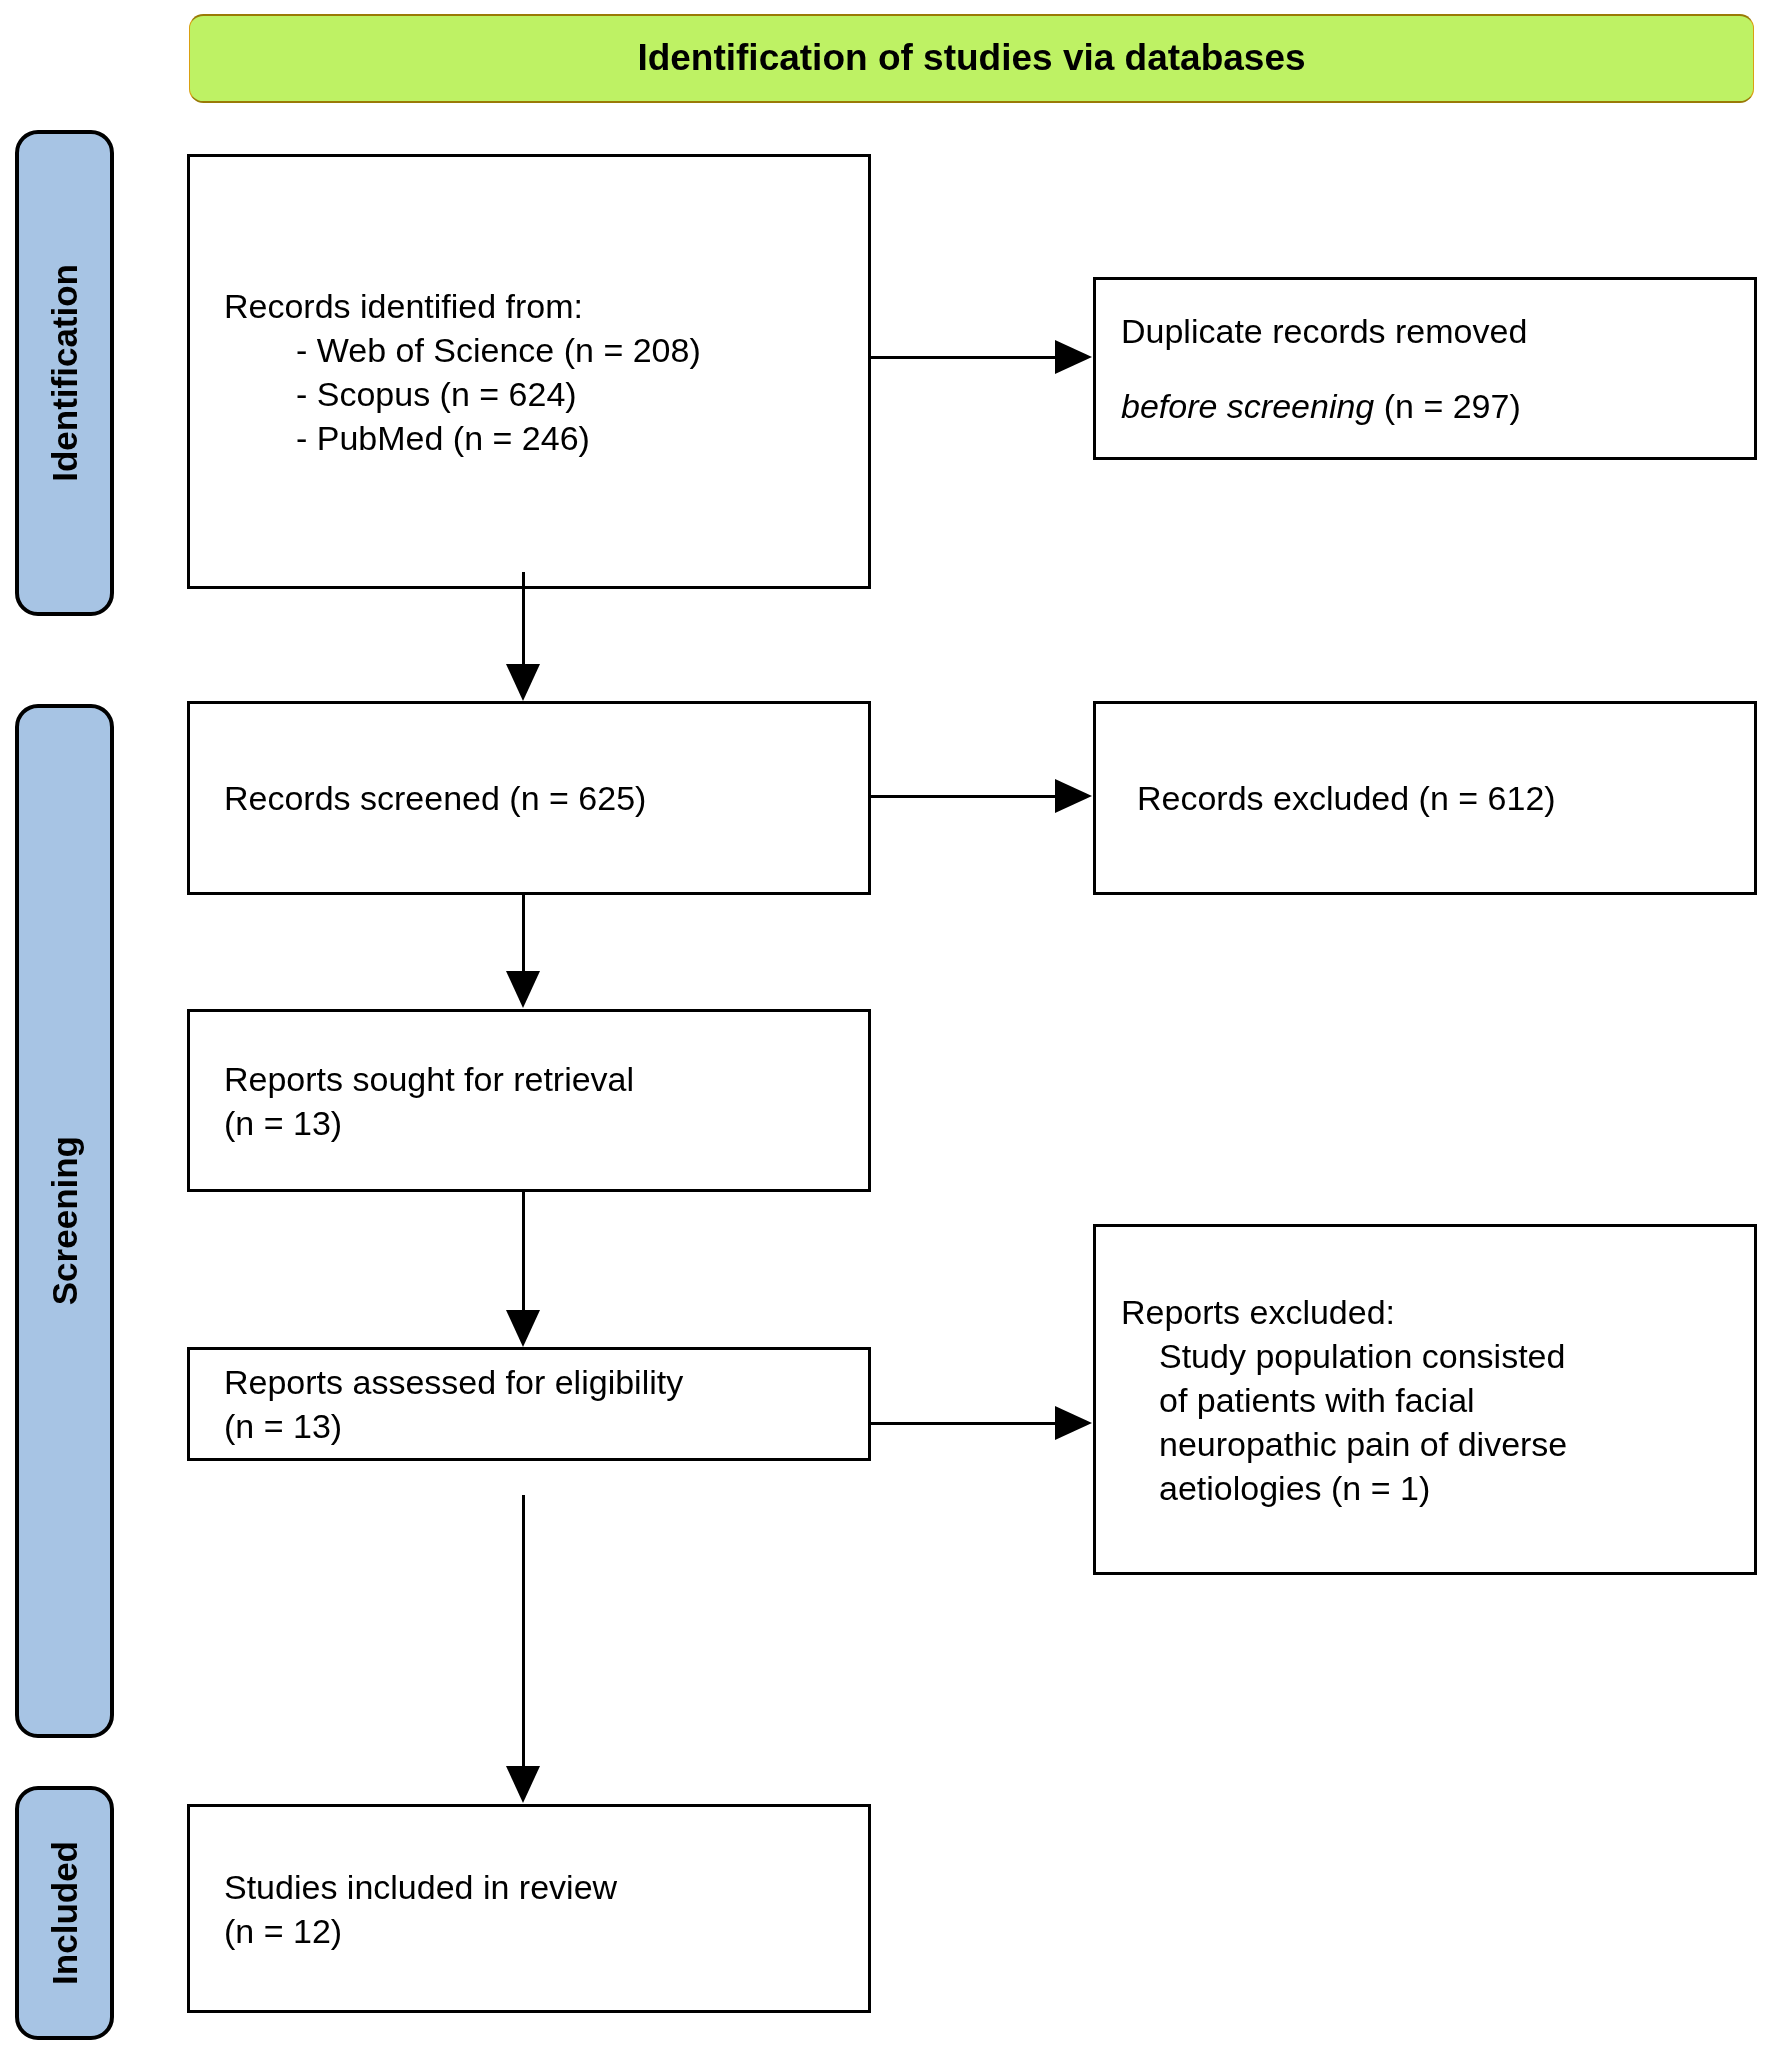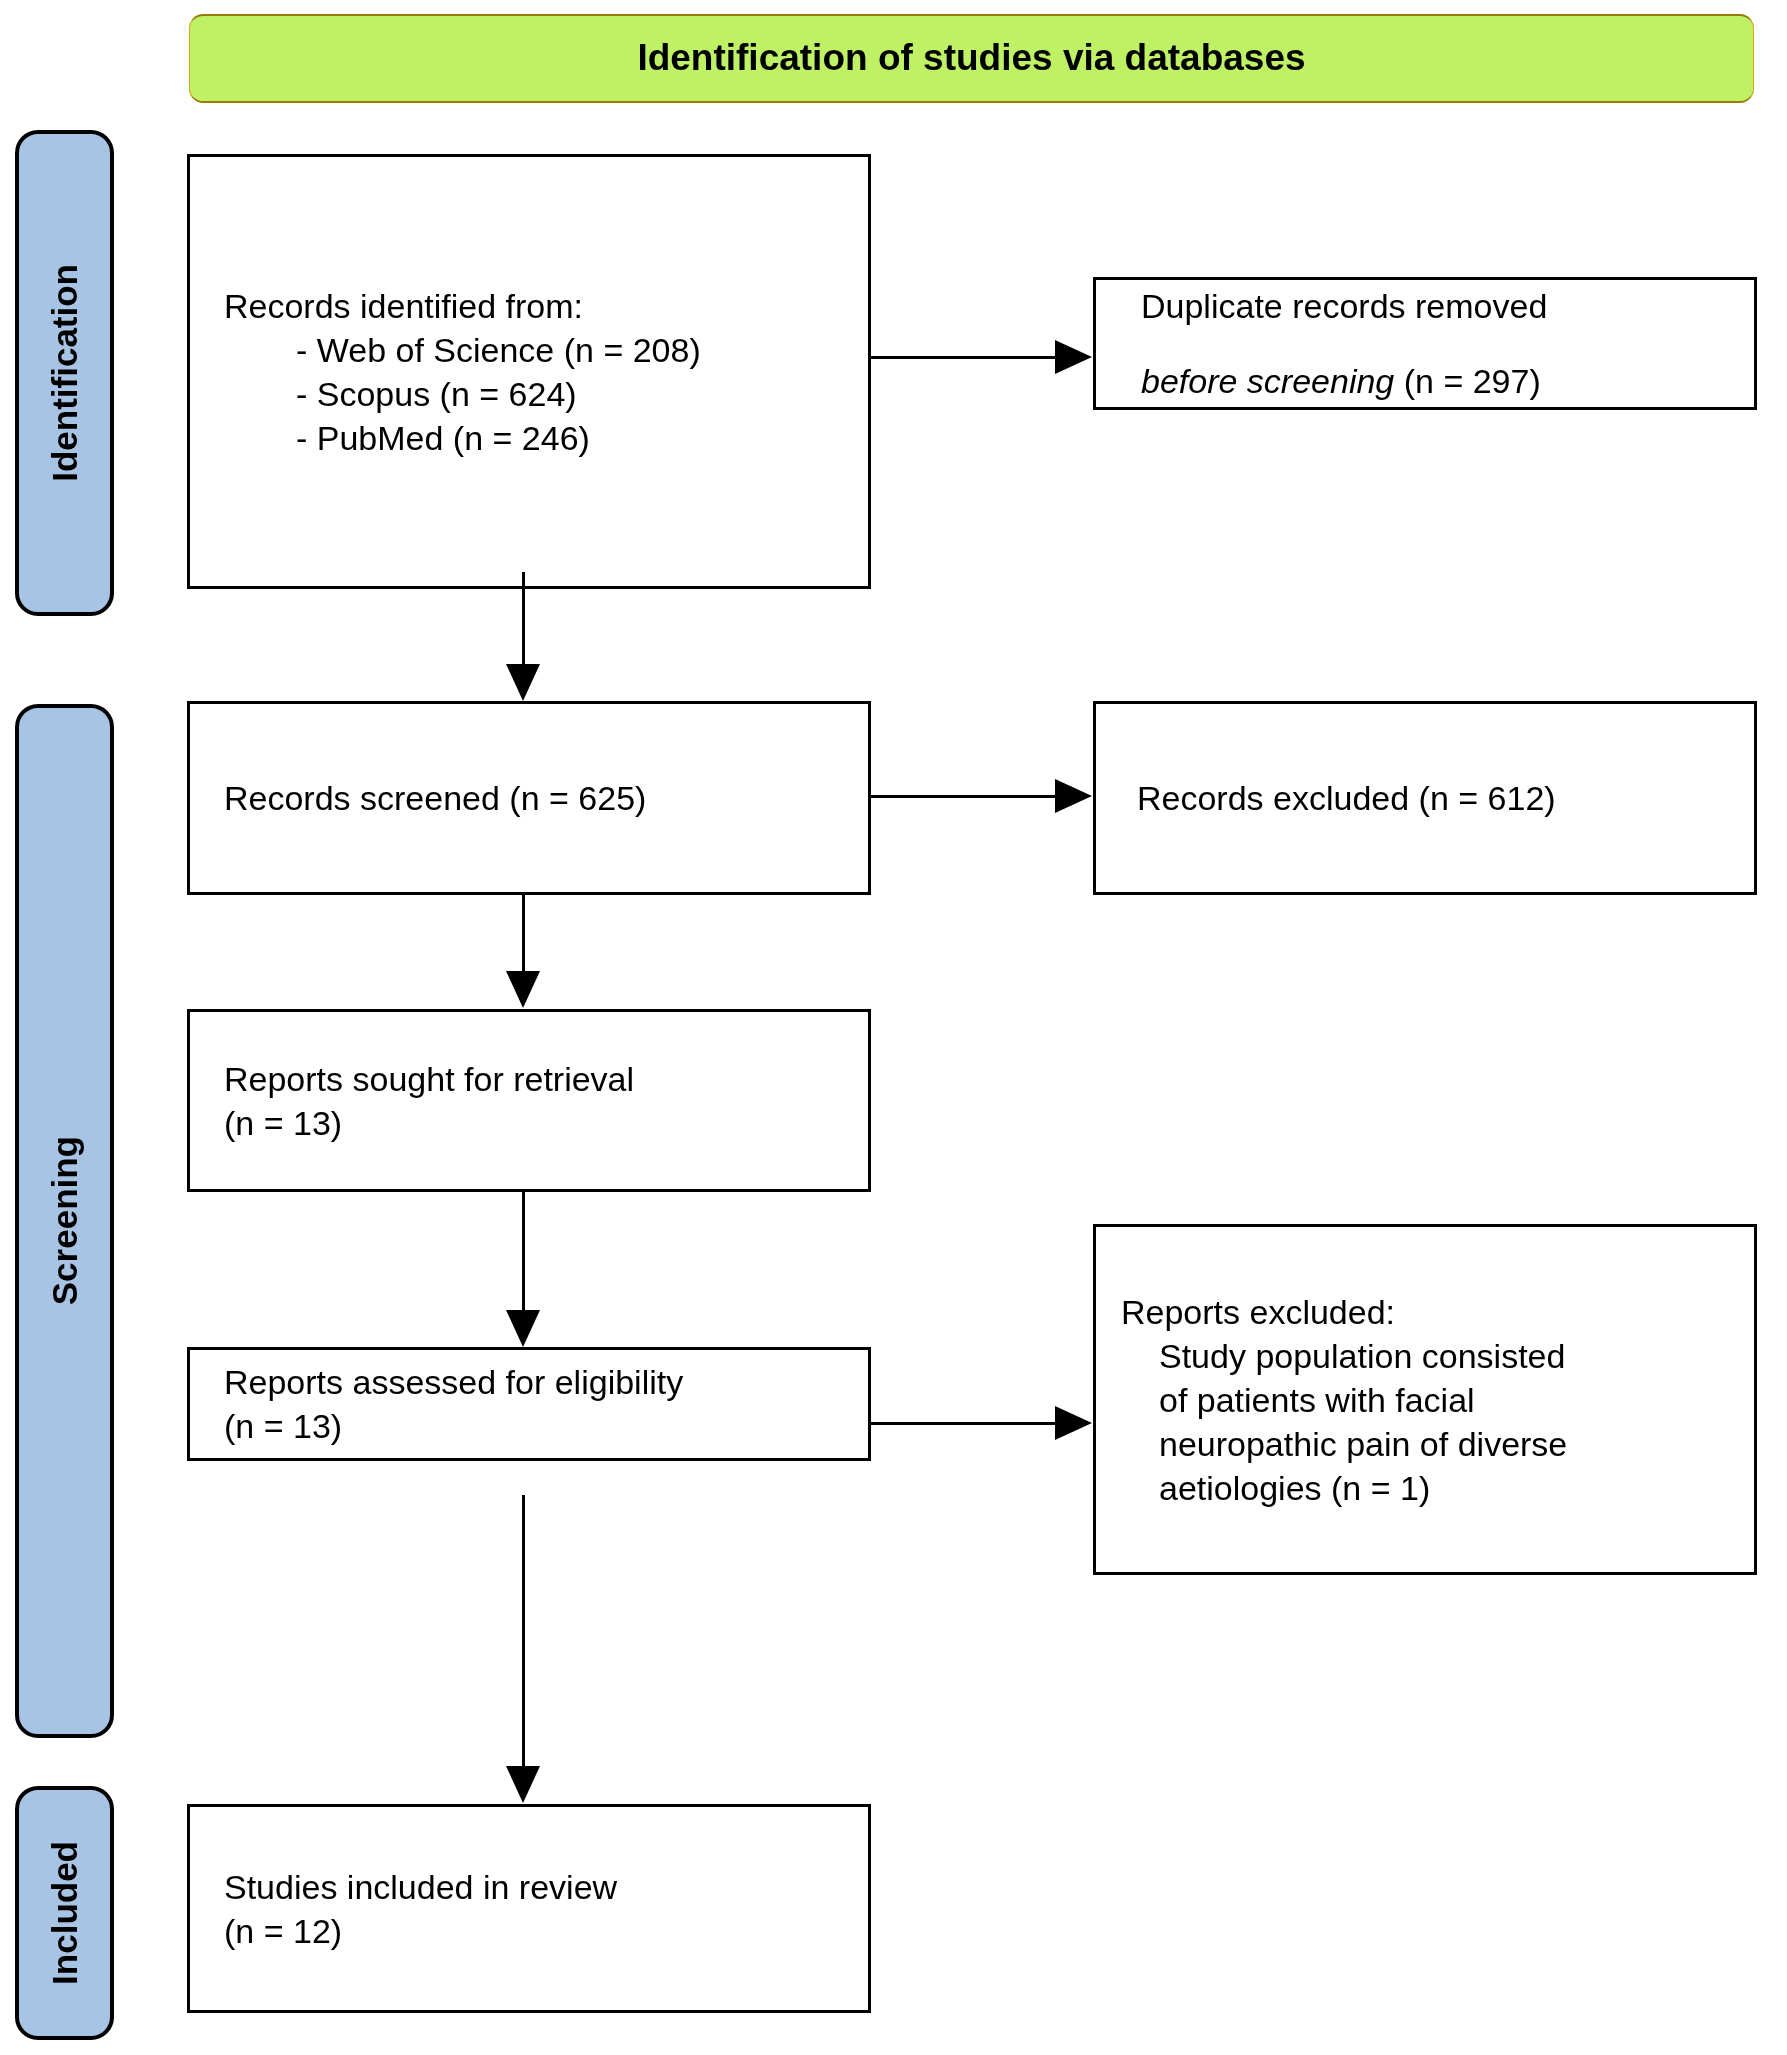--- a/index.html
+++ b/index.html
@@ -52,21 +52,21 @@
     border: 3.3px solid #000;
     box-sizing: border-box;
     display: flex; flex-direction: column; justify-content: center;
     font-size: 34px; line-height: 44px;
     padding-left: 34px; padding-right: 11px;
   }
   .box .ind1 { padding-left: 38px; }
   .box .ind2 { padding-left: 72px; }
   .em { font-style: italic; }
   #box-records-identified { left: 187px;  top: 154px;  width: 684px; height: 435px; }
-  #box-duplicates         { left: 1093px; top: 277px;  width: 664px; height: 133px; padding-left: 45px; gap: 31px; }
+  #box-duplicates         { left: 1093px; top: 277px;  width: 664px; height: 183px; padding-left: 25px; gap: 31px; }
   #box-records-screened   { left: 187px;  top: 701px; width: 684px; height: 194px; }
   #box-records-excluded   { left: 1093px; top: 701px; width: 664px; height: 194px; padding-left: 41px; }
   #box-reports-sought     { left: 187px;  top: 1009px; width: 684px; height: 183px; }
   #box-reports-assessed   { left: 187px;  top: 1347px; width: 684px; height: 114px; }
   #box-reports-excluded   { left: 1093px; top: 1224px; width: 664px; height: 351px; padding-left: 25px; }
   #box-studies-included   { left: 187px;  top: 1804px; width: 684px; height: 209px; }
   
   .stem-v { position: absolute; width: 3.3px; background: #000; }
   .stem-h { position: absolute; height: 3.3px; background: #000; }
   .head-down {

